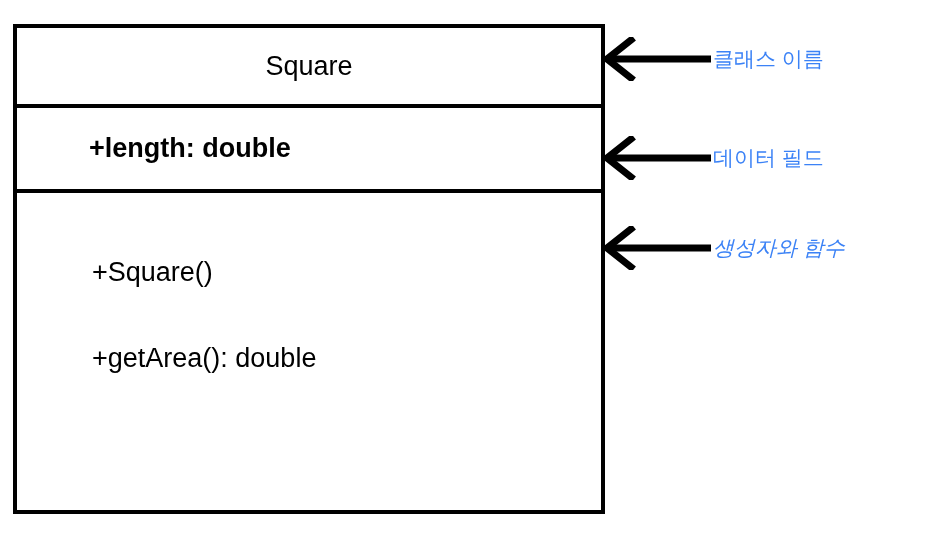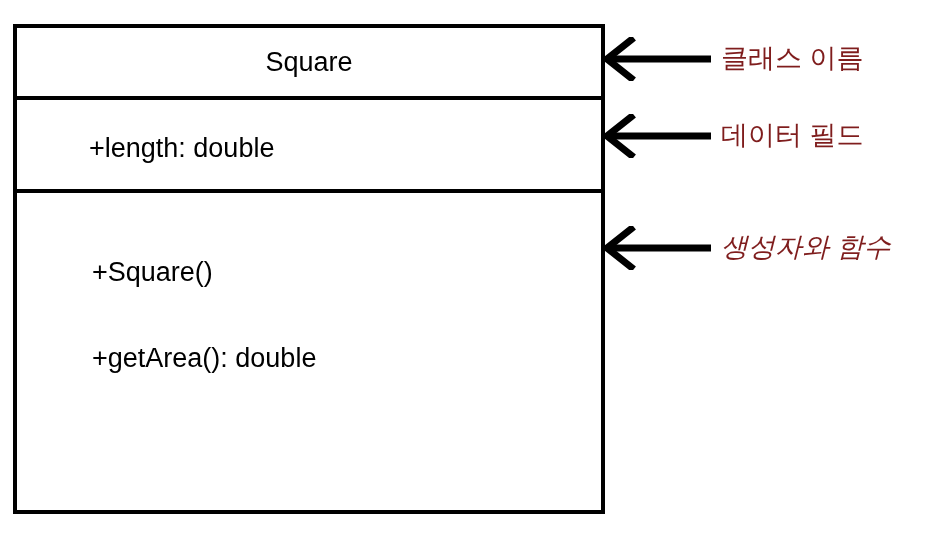--- a/index.html
+++ b/index.html
@@ -31,21 +31,21 @@
     background: #ffffff;
   }
   .compartment {
     position: absolute;
     left: 0;
     right: 0;
     box-sizing: border-box;
   }
   .compartment-name {
     top: 0;
-    height: 72px;
+    height: 80px;
     border-bottom: 4px solid #000000;
     display: flex;
     align-items: center;
     justify-content: center;
   }
   .compartment-fields {
     top: 80px;
     height: 85px;
     border-bottom: 4px solid #000000;
     display: flex;
@@ -65,20 +65,21 @@
     font-size: 27px;
     color: #000000;
     line-height: 1;
     letter-spacing: 0px;
   }
   .field-row {
     font-size: 27px;
     color: #000000;
     line-height: 1;
     padding-left: 72px;
+    font-weight: bold;
   }
   .method-row {
     font-size: 27px;
     color: #000000;
     line-height: 1;
     padding-left: 75px;
     margin-bottom: 59px;
   }
   .method-row:last-child {
     margin-bottom: 11px;
@@ -92,29 +93,29 @@
     display: flex;
     align-items: center;
   }
   .annotation-arrow {
     display: block;
     width: 112px;
     height: 44px;
     flex: 0 0 auto;
   }
   .annotation-label {
-    font-size: 27px;
-    color: #7f1d1d;
+    font-size: 21px;
+    color: #3b82f6;
     line-height: 1;
     white-space: nowrap;
-    margin-left: 8px;
+    margin-left: 0;
     padding-bottom: 2px;
   }
   .ann-1 { top: 37px; }
-  .ann-2 { top: 114px; }
+  .ann-2 { top: 136px; }
   .ann-3 { top: 226px; font-style: italic; }
 </style>
 </head>
 <body>
 
 <div id="stage">
 
   <div class="uml-class">
 
     <div class="compartment compartment-name">

